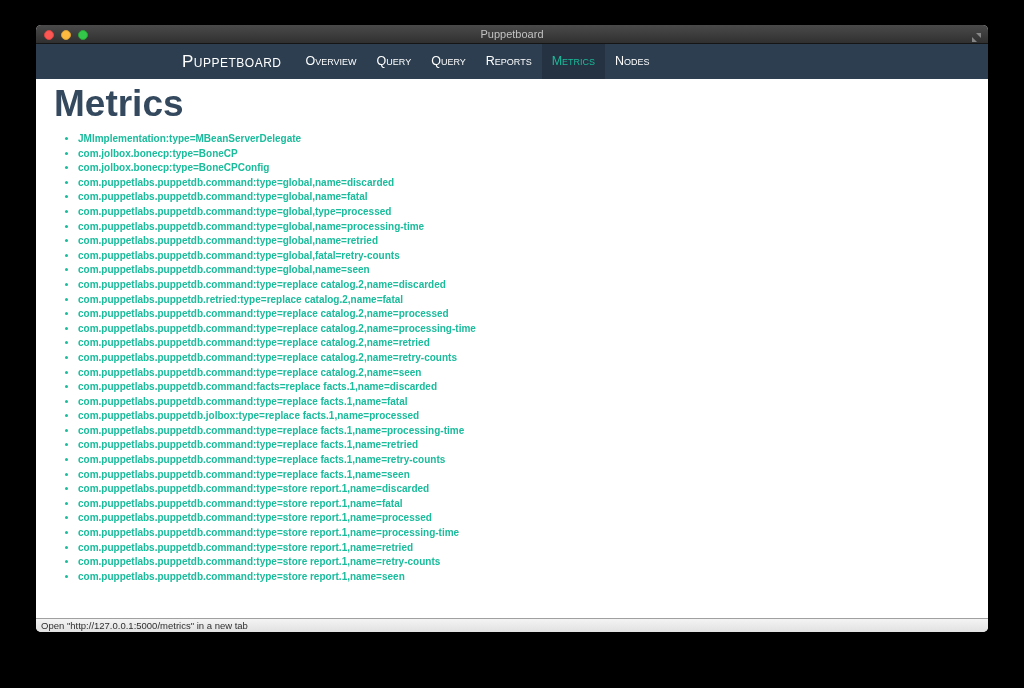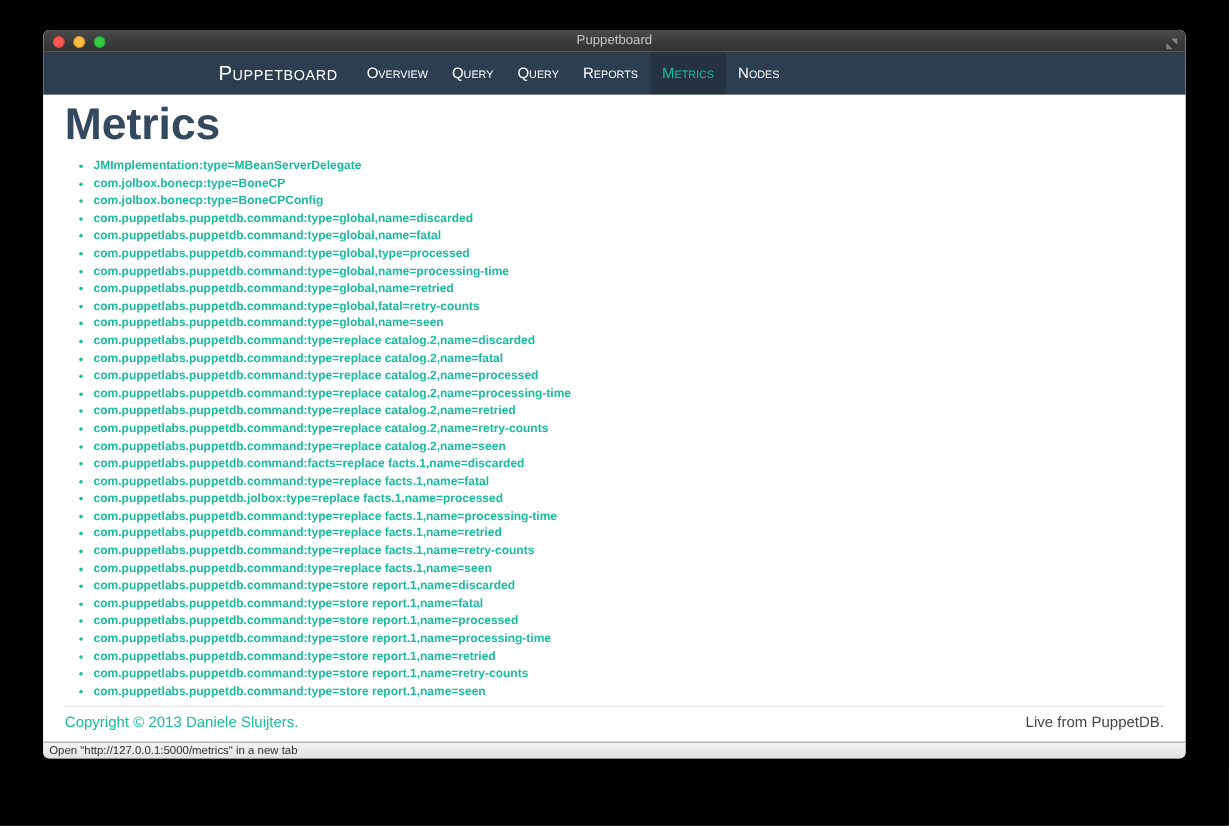--- a/index.html
+++ b/index.html
@@ -161,21 +161,21 @@
 
           <li>
             <a>com.puppetlabs.puppetdb.command:type=global,name=seen</a>
           </li>
 
           <li>
             <a>com.puppetlabs.puppetdb.command:type=replace catalog.2,name=discarded</a>
           </li>
 
           <li>
-            <a>com.puppetlabs.puppetdb.command:type=replace catalog.2,name=fatal</a>
+            <a>com.puppetlabs.puppetdb.retried:type=replace catalog.2,name=fatal</a>
           </li>
 
           <li>
             <a>com.puppetlabs.puppetdb.command:type=replace catalog.2,name=processed</a>
           </li>
 
           <li>
             <a>com.puppetlabs.puppetdb.command:type=replace catalog.2,name=processing-time</a>
           </li>
 
@@ -241,24 +241,20 @@
 
           <li>
             <a>com.puppetlabs.puppetdb.command:type=store report.1,name=retry-counts</a>
           </li>
 
           <li>
             <a>com.puppetlabs.puppetdb.command:type=store report.1,name=seen</a>
           </li>
         </ul>
 
-      <footer class="page-footer">
-        <span class="footer-copyright">Copyright © 2013 Daniele Sluijters.</span>
-        <span class="footer-live">Live from PuppetDB.</span>
-      </footer>
     </main>
 
     <div class="statusbar">
       <span>Open "http://127.0.0.1:5000/metrics" in a new tab</span>
     </div>
 
   </div>
 </div>
 
 </body></html>

